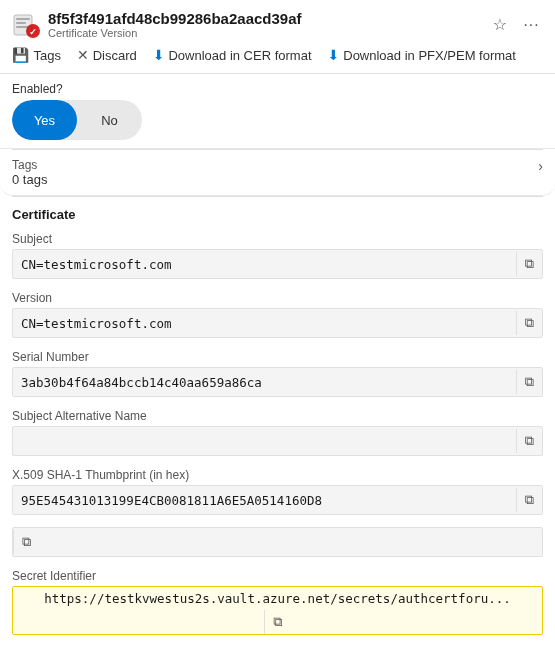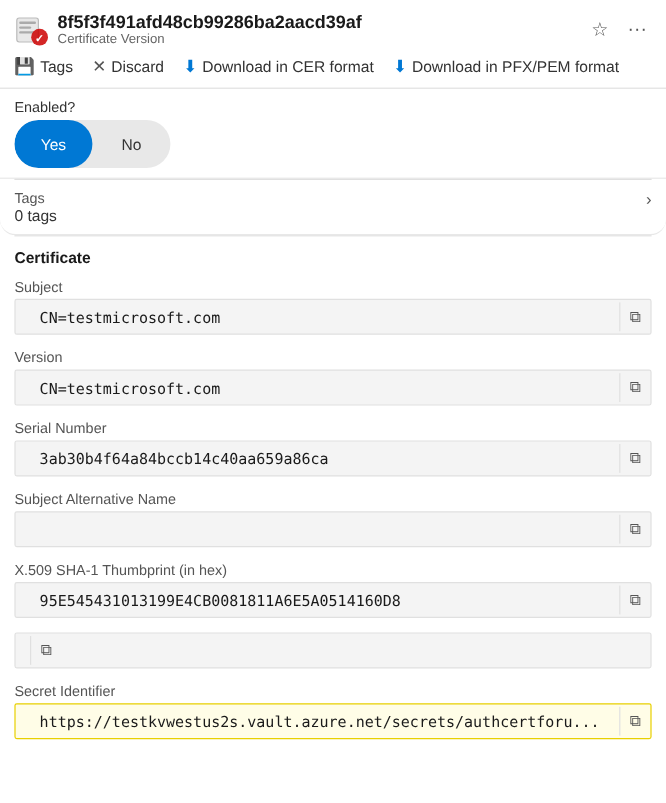--- a/index.html
+++ b/index.html
@@ -177,21 +177,20 @@
       color: #555;
       margin-bottom: 3px;
     }
     .field-value-row {
       display: flex;
       align-items: center;
       background: #f4f4f4;
       border: 1px solid #e0e0e0;
       border-radius: 2px;
       min-height: 30px;
-      padding-left: 12px;
     }
     .field-value {
       flex: 1;
       padding: 4px 8px;
       font-size: 12.5px;
       color: #1a1a1a;
       word-break: break-all;
       font-family: 'Consolas', monospace;
     }
     .copy-btn {
@@ -328,20 +327,20 @@
     </div>
     <div class="field-group">
       <div class="field-value-row">
         <button class="copy-btn" title="Copy">
           <span>⧉</span>
         </button>
       </div>
     </div>
     <div class="field-group secret-row">
       <div class="field-label">Secret Identifier</div>
-      <div class="field-value-row" style="background: rgb(255, 253, 231); border-color: rgb(232, 208, 0);">
+      <div class="field-value-row" style="background: rgb(255, 253, 231); border-color: rgb(232, 208, 0); flex-direction: column;">
         <div class="field-value">https://testkvwestus2s.vault.azure.net/secrets/authcertforu...</div>
         <button class="copy-btn" title="Copy">
           <span>⧉</span>
         </button>
       </div>
     </div>
   </div>
 
 </body></html>

